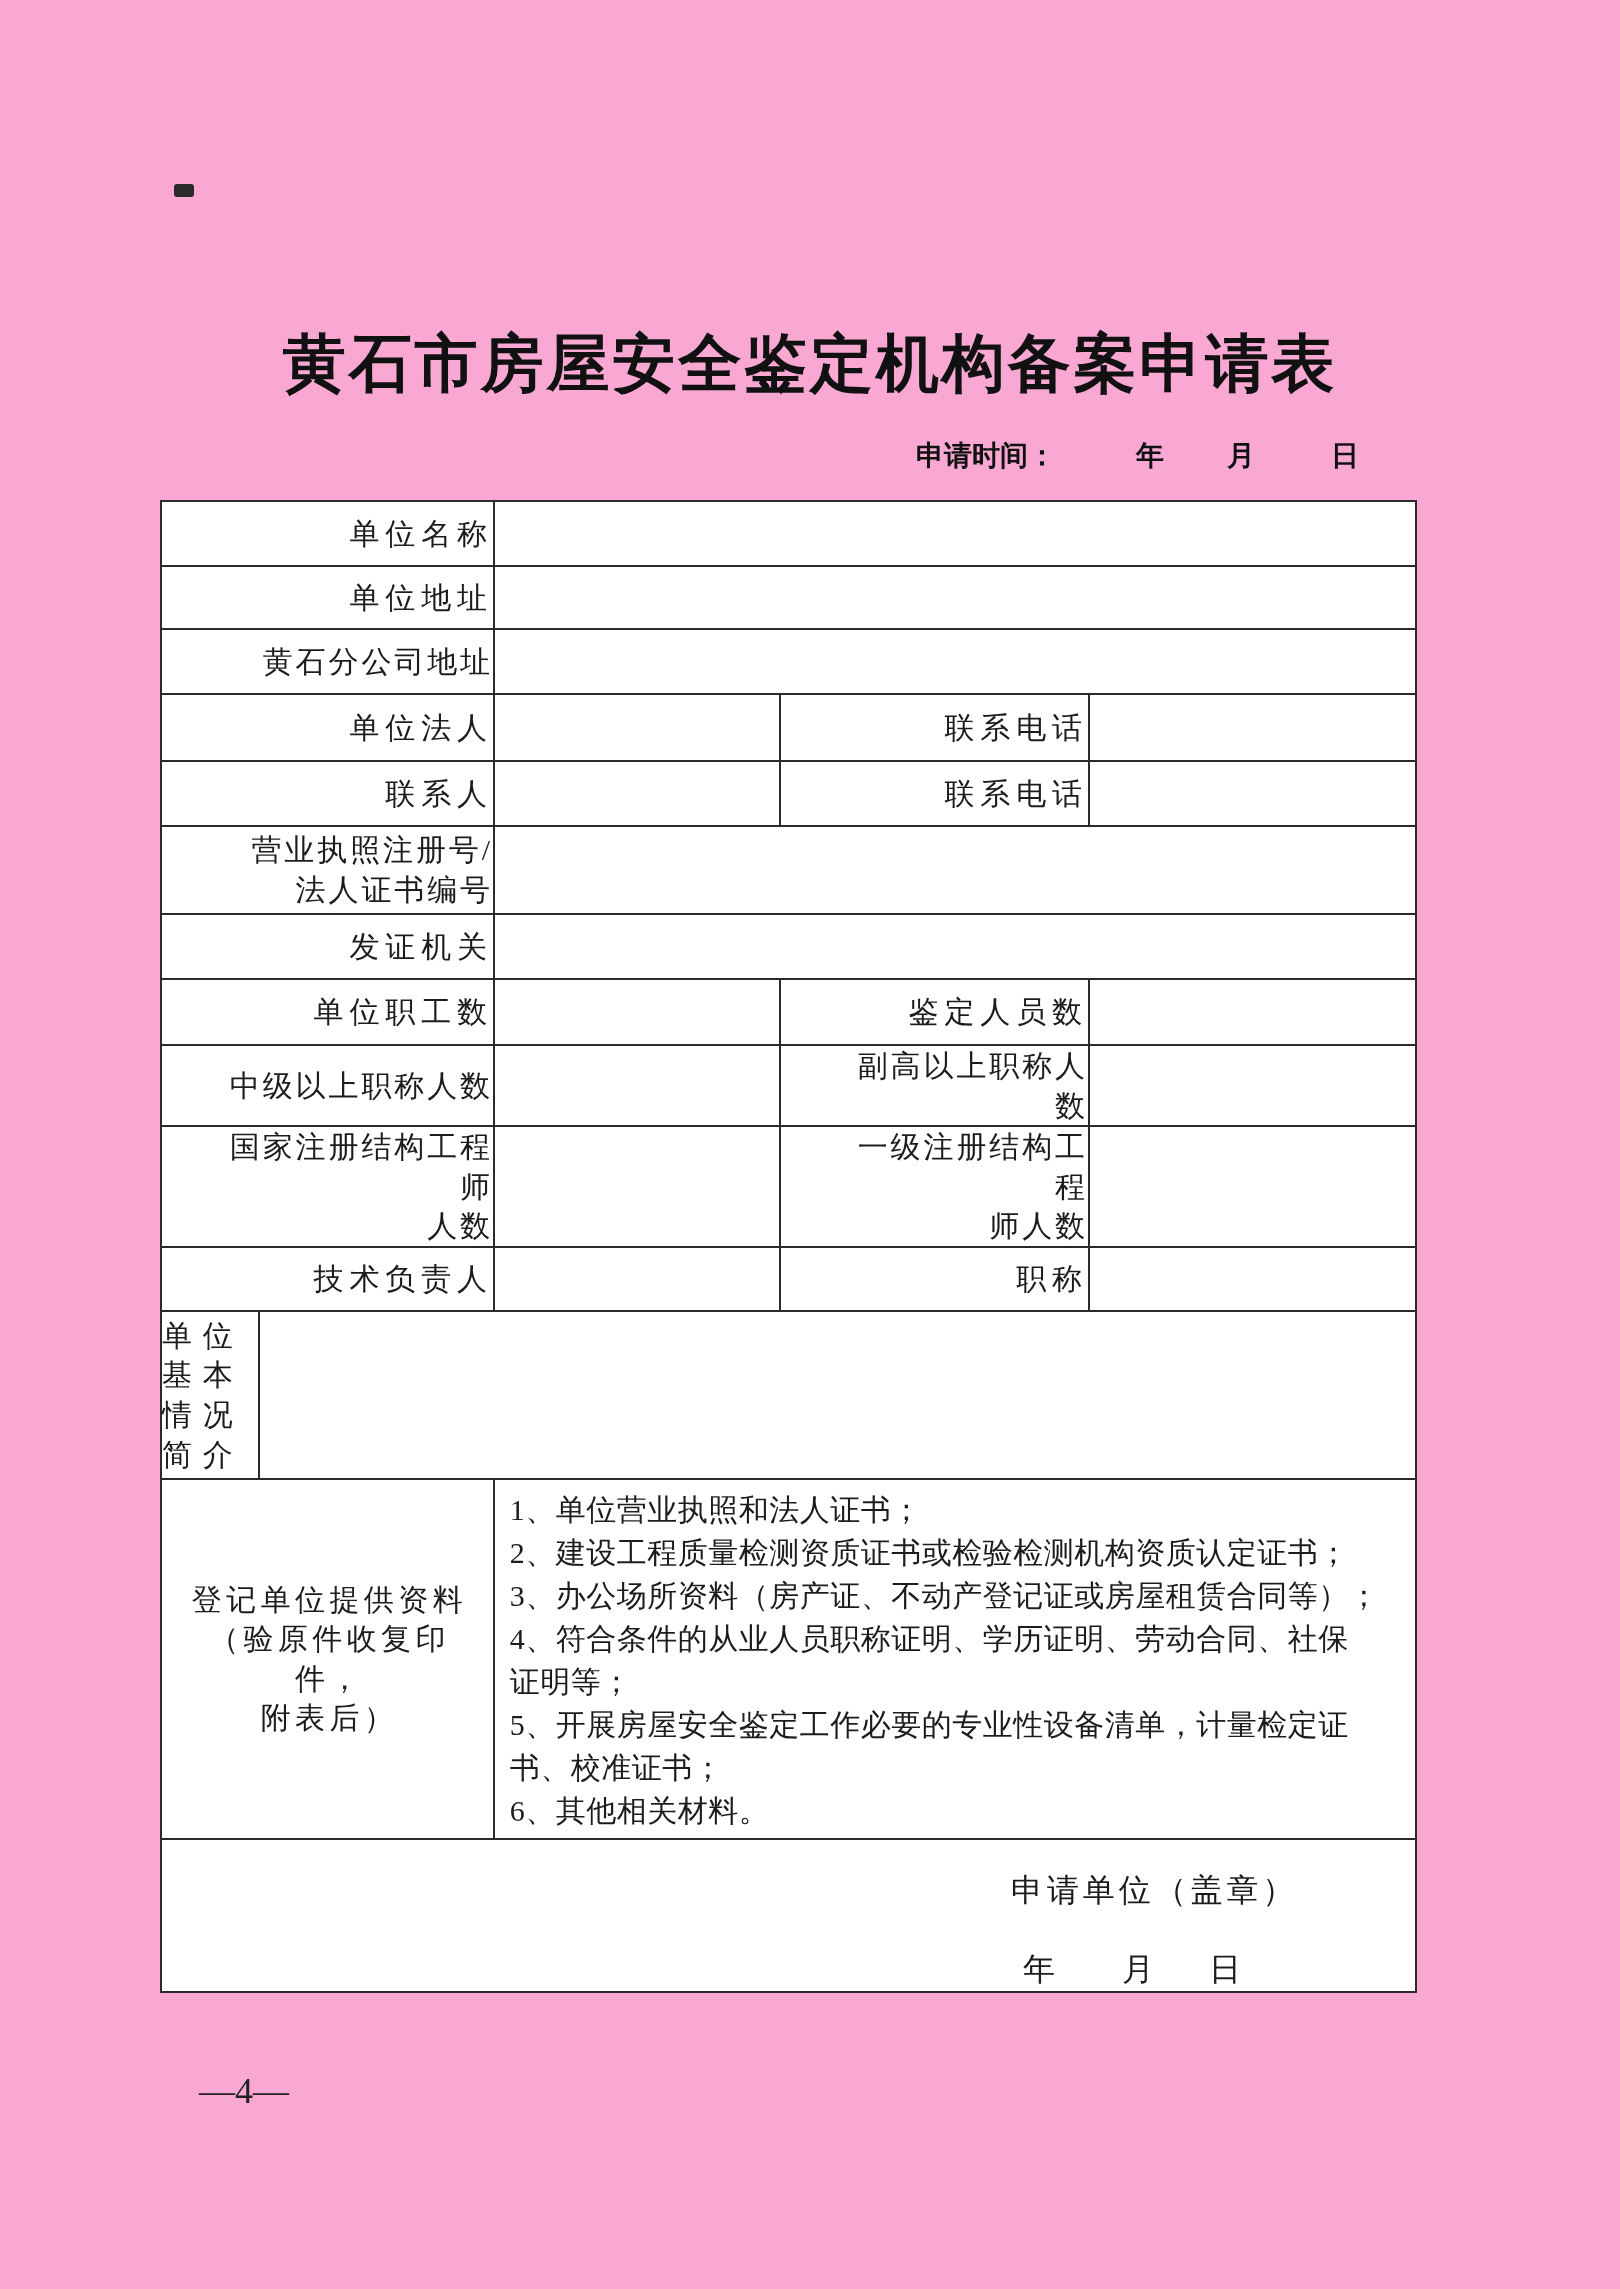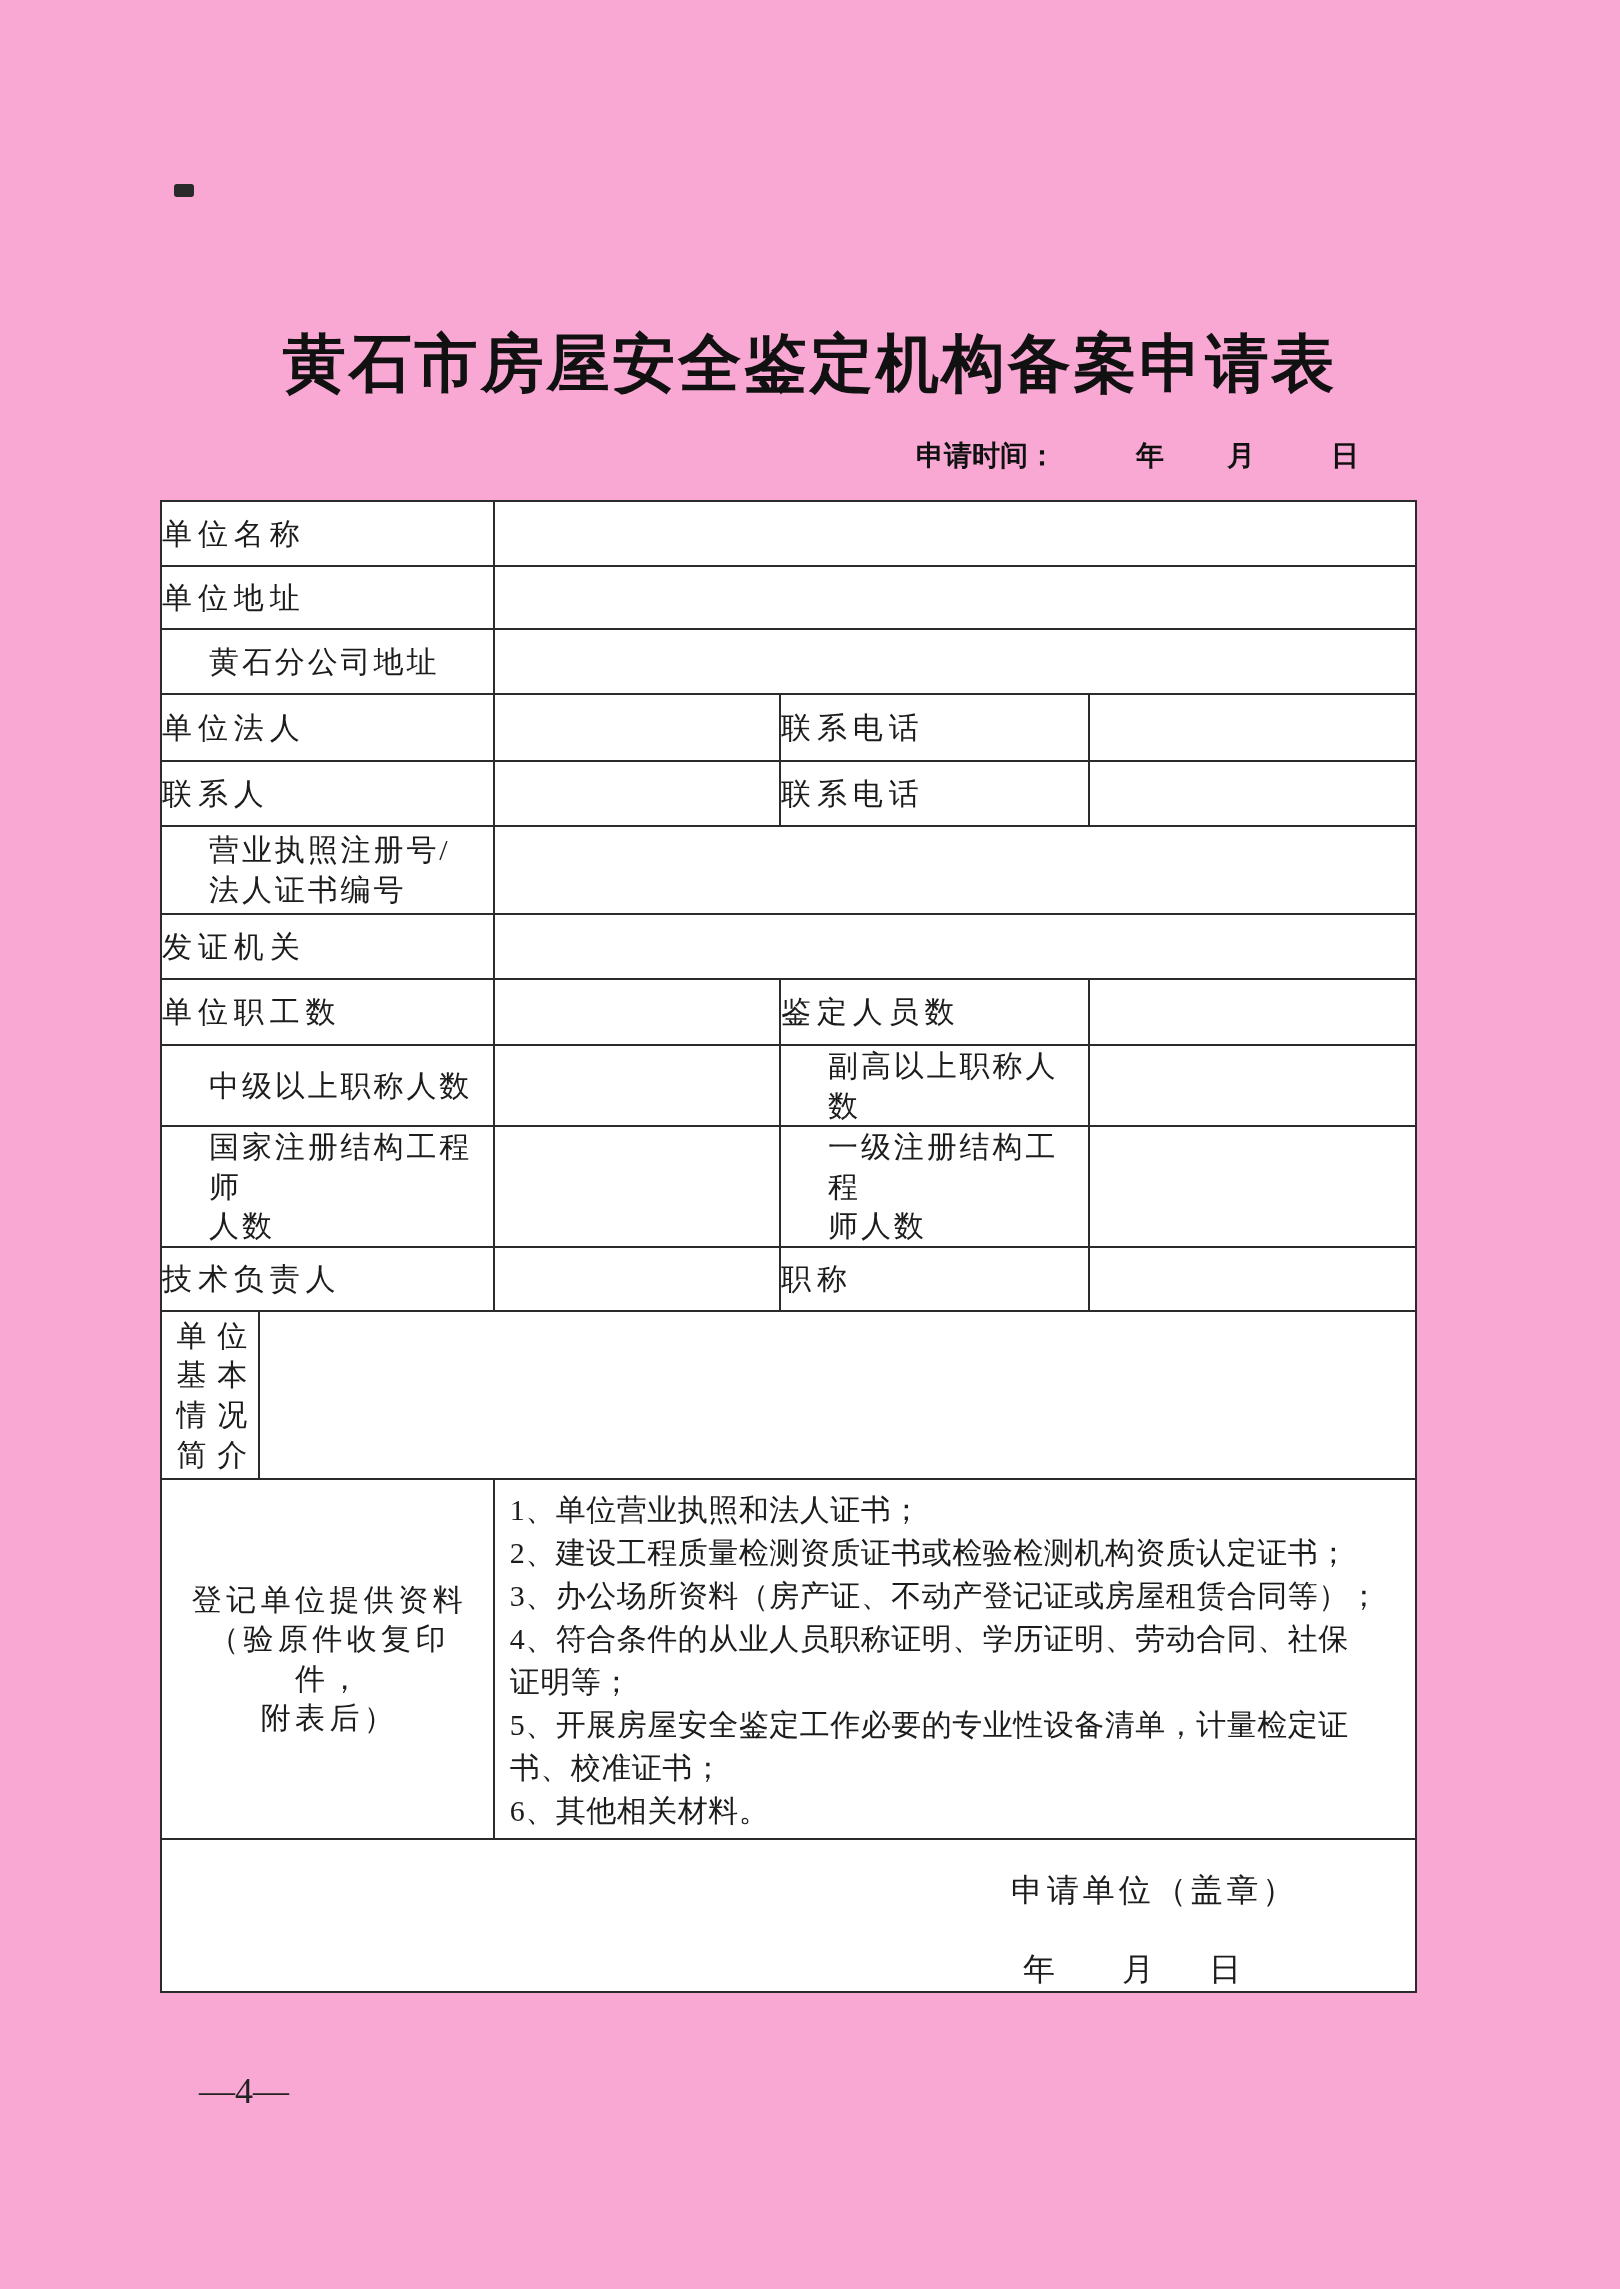--- a/index.html
+++ b/index.html
@@ -38,26 +38,26 @@
     border-collapse:collapse; table-layout:fixed;
     background:#fff;
   }
   table.form td {
     border:2px solid #2b2b2b;
     border-top-width:2.9px; border-bottom-width:2.9px;
     vertical-align:middle;
     font-size:30px;
     line-height:1.32;
   }
-  .lbl { text-align:left; letter-spacing:5.9px; }
+  .lbl { text-align:right; letter-spacing:5.9px; }
   .lbl.tight { letter-spacing:2.9px;padding-left:47px; }
   .pre { white-space:pre-line;border-radius:10px; }
   .val {}
   .narrow-lbl {
-    text-align:right; white-space:pre-line;
+    text-align:left; white-space:pre-line;
     letter-spacing:10.8px; line-height:1.33; font-size:29px;
   }
   .docs-lbl {
     text-align:center; white-space:pre-line;
     padding:9.8px 9.8px 9.8px 13.7px;
     letter-spacing:4.4px; font-size:29px; line-height:1.55;
   }
   .docs-cell { vertical-align:top; padding:7.8px 7.8px 5.9px 14.7px; }
   .docs-cell .item { white-space:pre-line; font-size:30px; line-height:43px; letter-spacing:0.5px; }
   .stamp-cell { vertical-align:top; }

